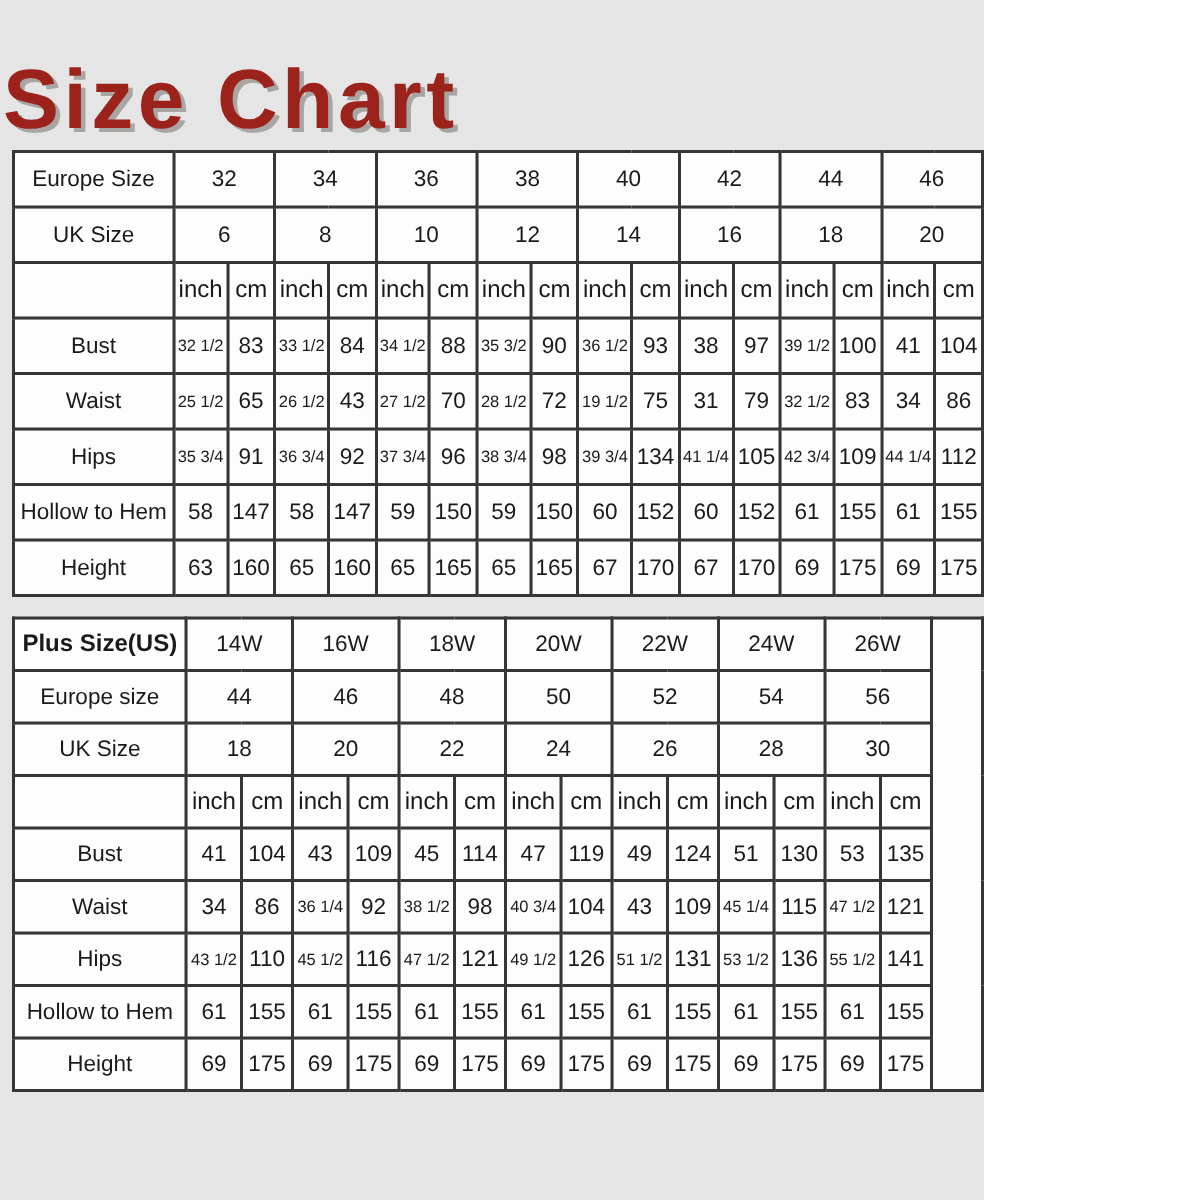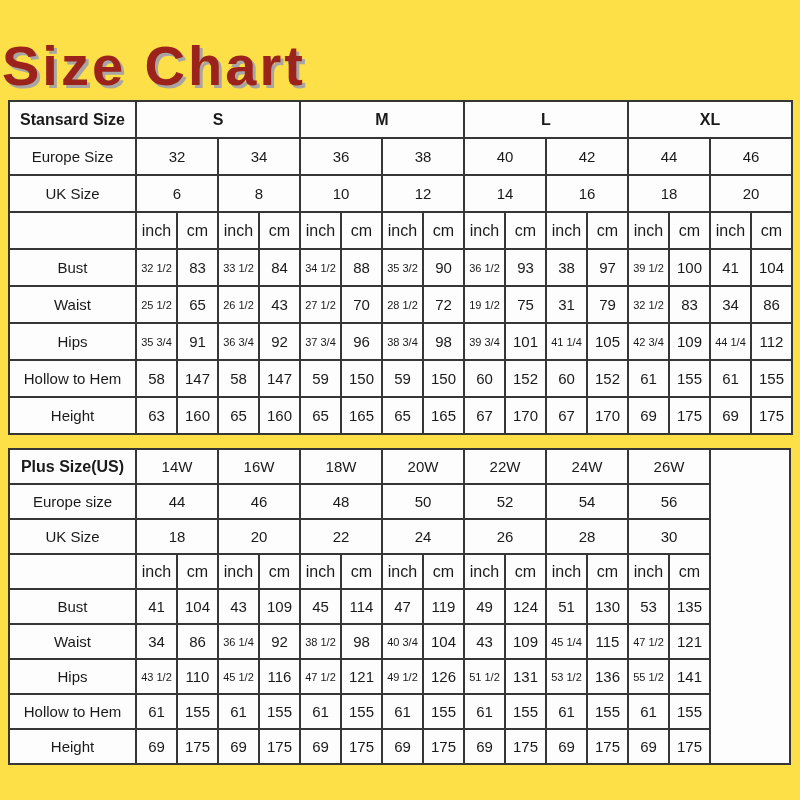--- a/index.html
+++ b/index.html
@@ -1,17 +1,17 @@
 <!DOCTYPE html>
 <html><head>
 <meta charset="utf-8">
 <style>
   html,body{margin:0;padding:0;background:#ffffff;}
   .page{
-    width:800px;height:800px;background:#fde047;overflow:hidden;
+    width:656px;height:800px;background:#e5e5e5;overflow:hidden;
     font-family:"Liberation Sans",sans-serif;color:#1a1a1a;position:relative;
   }
   h1.title{
     margin:38px 0 0 2px;
     font-size:56px;line-height:1.0;font-weight:bold;letter-spacing:3px;
     color:#9b231b;
     text-shadow:3px 3px 0 #a8a5a2;
     white-space:nowrap;
   }
   table.size-table{
@@ -51,27 +51,20 @@
         <col style="width: 41px;">
         <col style="width: 41px;">
         <col style="width: 41px;">
         <col style="width: 41px;">
         <col style="width: 41px;">
         <col style="width: 41px;">
         <col style="width: 41px;">
       </colgroup>
       <tbody>
         <tr>
-          <td class="bold">Stansard Size</td>
-          <td colspan="4" class="bold">S</td>
-          <td colspan="4" class="bold">M</td>
-          <td colspan="4" class="bold">L</td>
-          <td colspan="4" class="bold">XL</td>
-        </tr>
-        <tr>
           <td>Europe Size</td>
           <td colspan="2">32</td>
           <td colspan="2">34</td>
           <td colspan="2">36</td>
           <td colspan="2">38</td>
           <td colspan="2">40</td>
           <td colspan="2">42</td>
           <td colspan="2">44</td>
           <td colspan="2">46</td>
         </tr>
@@ -147,21 +140,21 @@
           <td>Hips</td>
           <td class="frac">35 3/4</td>
           <td>91</td>
           <td class="frac">36 3/4</td>
           <td>92</td>
           <td class="frac">37 3/4</td>
           <td>96</td>
           <td class="frac">38 3/4</td>
           <td>98</td>
           <td class="frac">39 3/4</td>
-          <td>101</td>
+          <td>134</td>
           <td class="frac">41 1/4</td>
           <td>105</td>
           <td class="frac">42 3/4</td>
           <td>109</td>
           <td class="frac">44 1/4</td>
           <td>112</td>
         </tr>
         <tr>
           <td>Hollow to Hem</td>
           <td>58</td>

